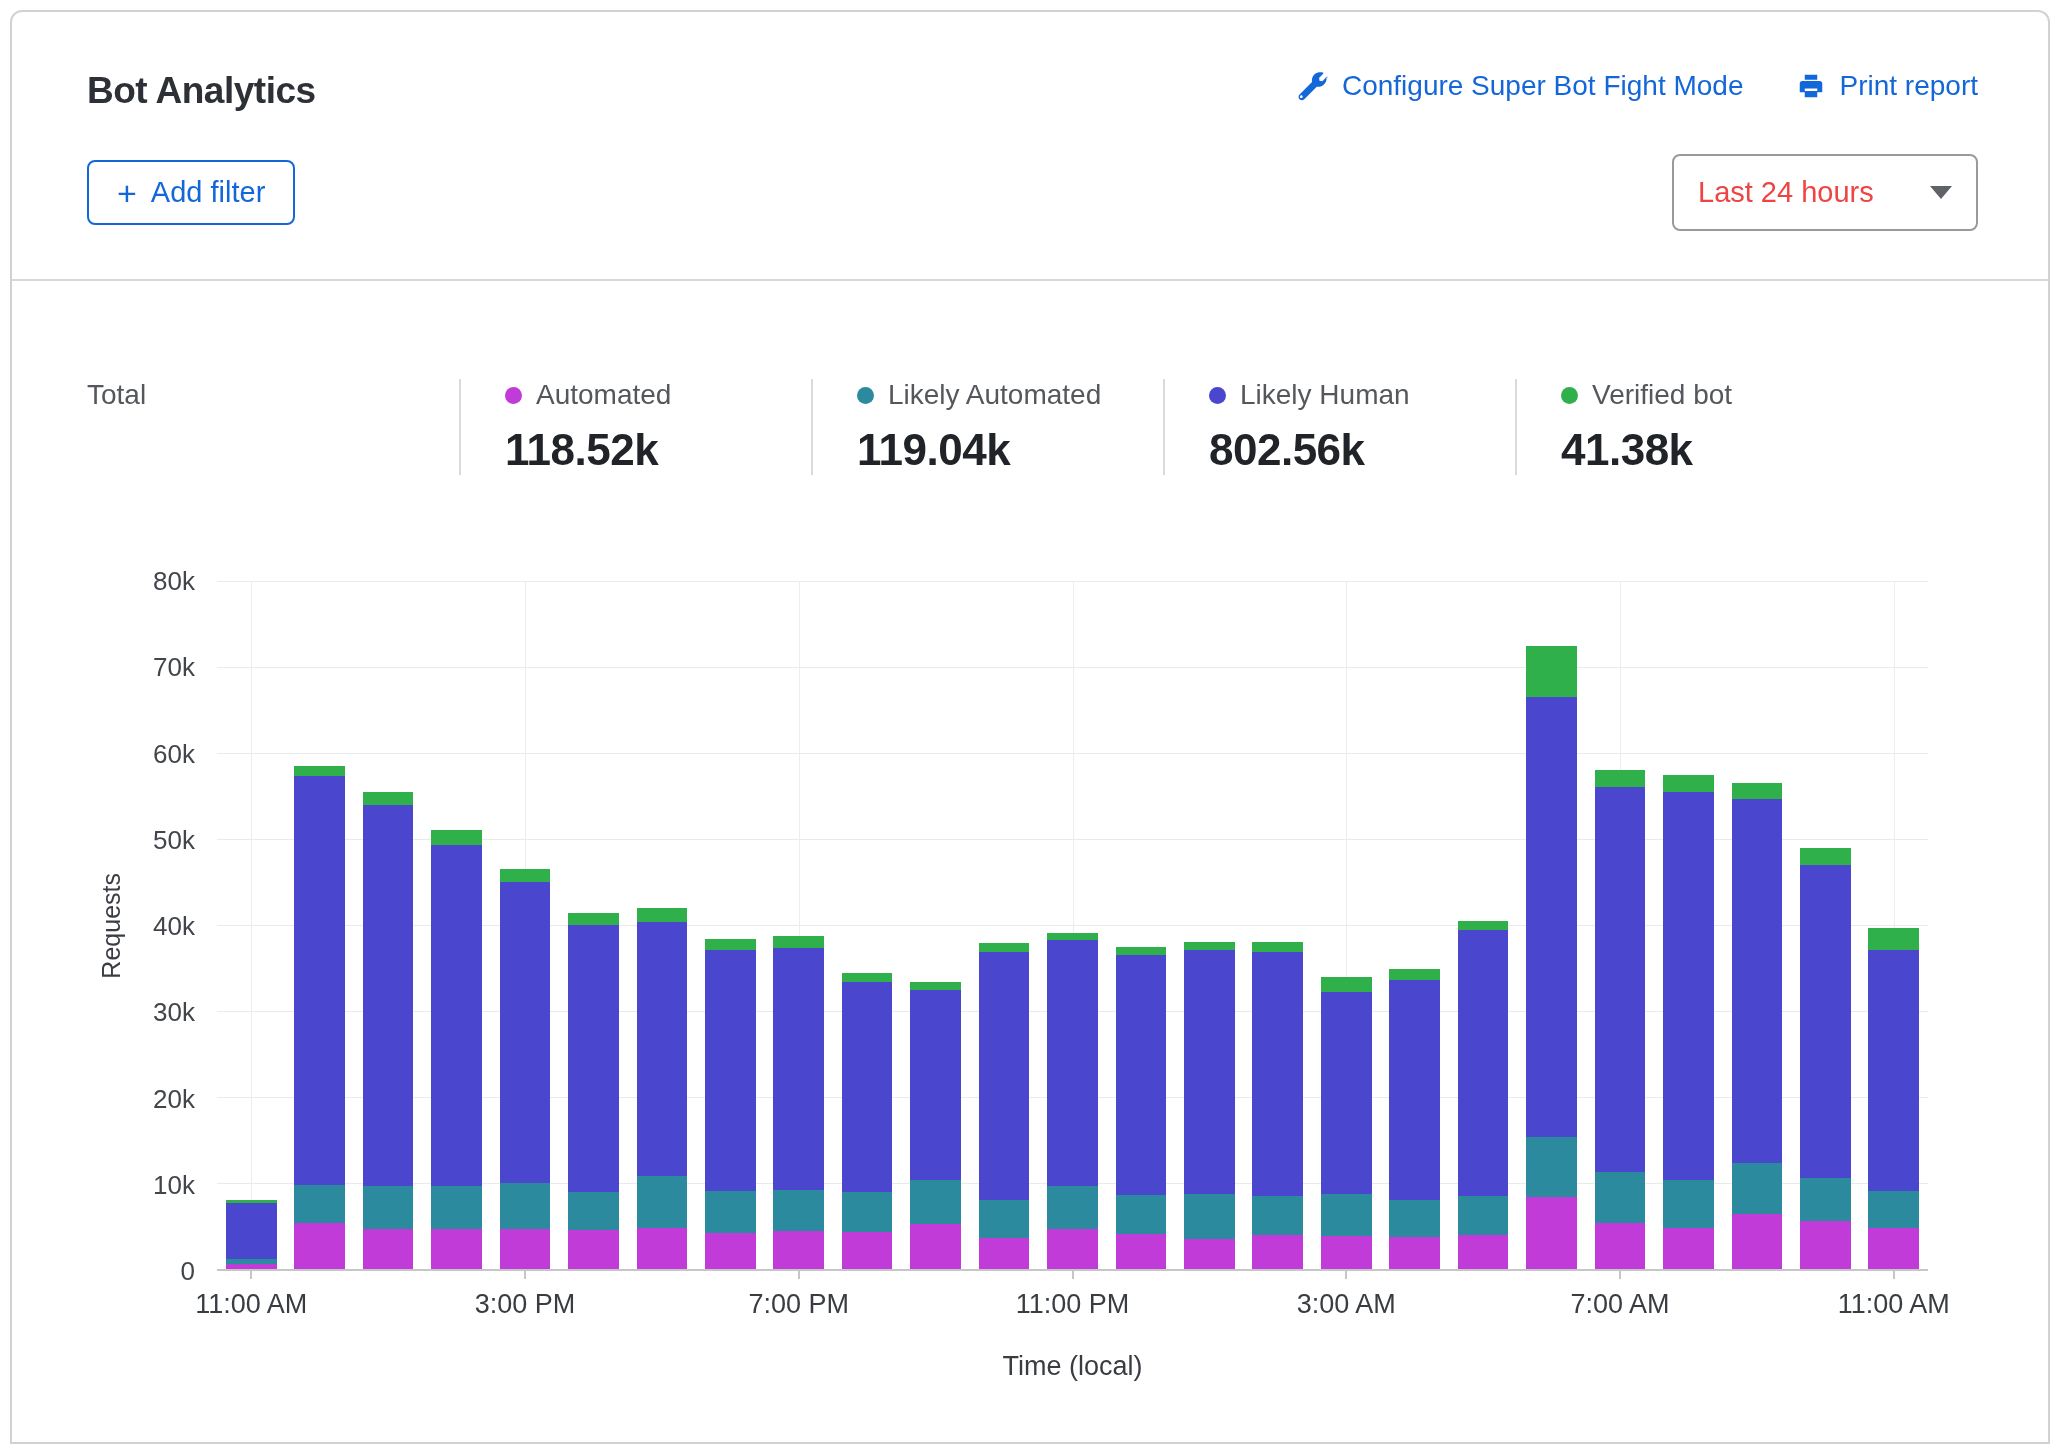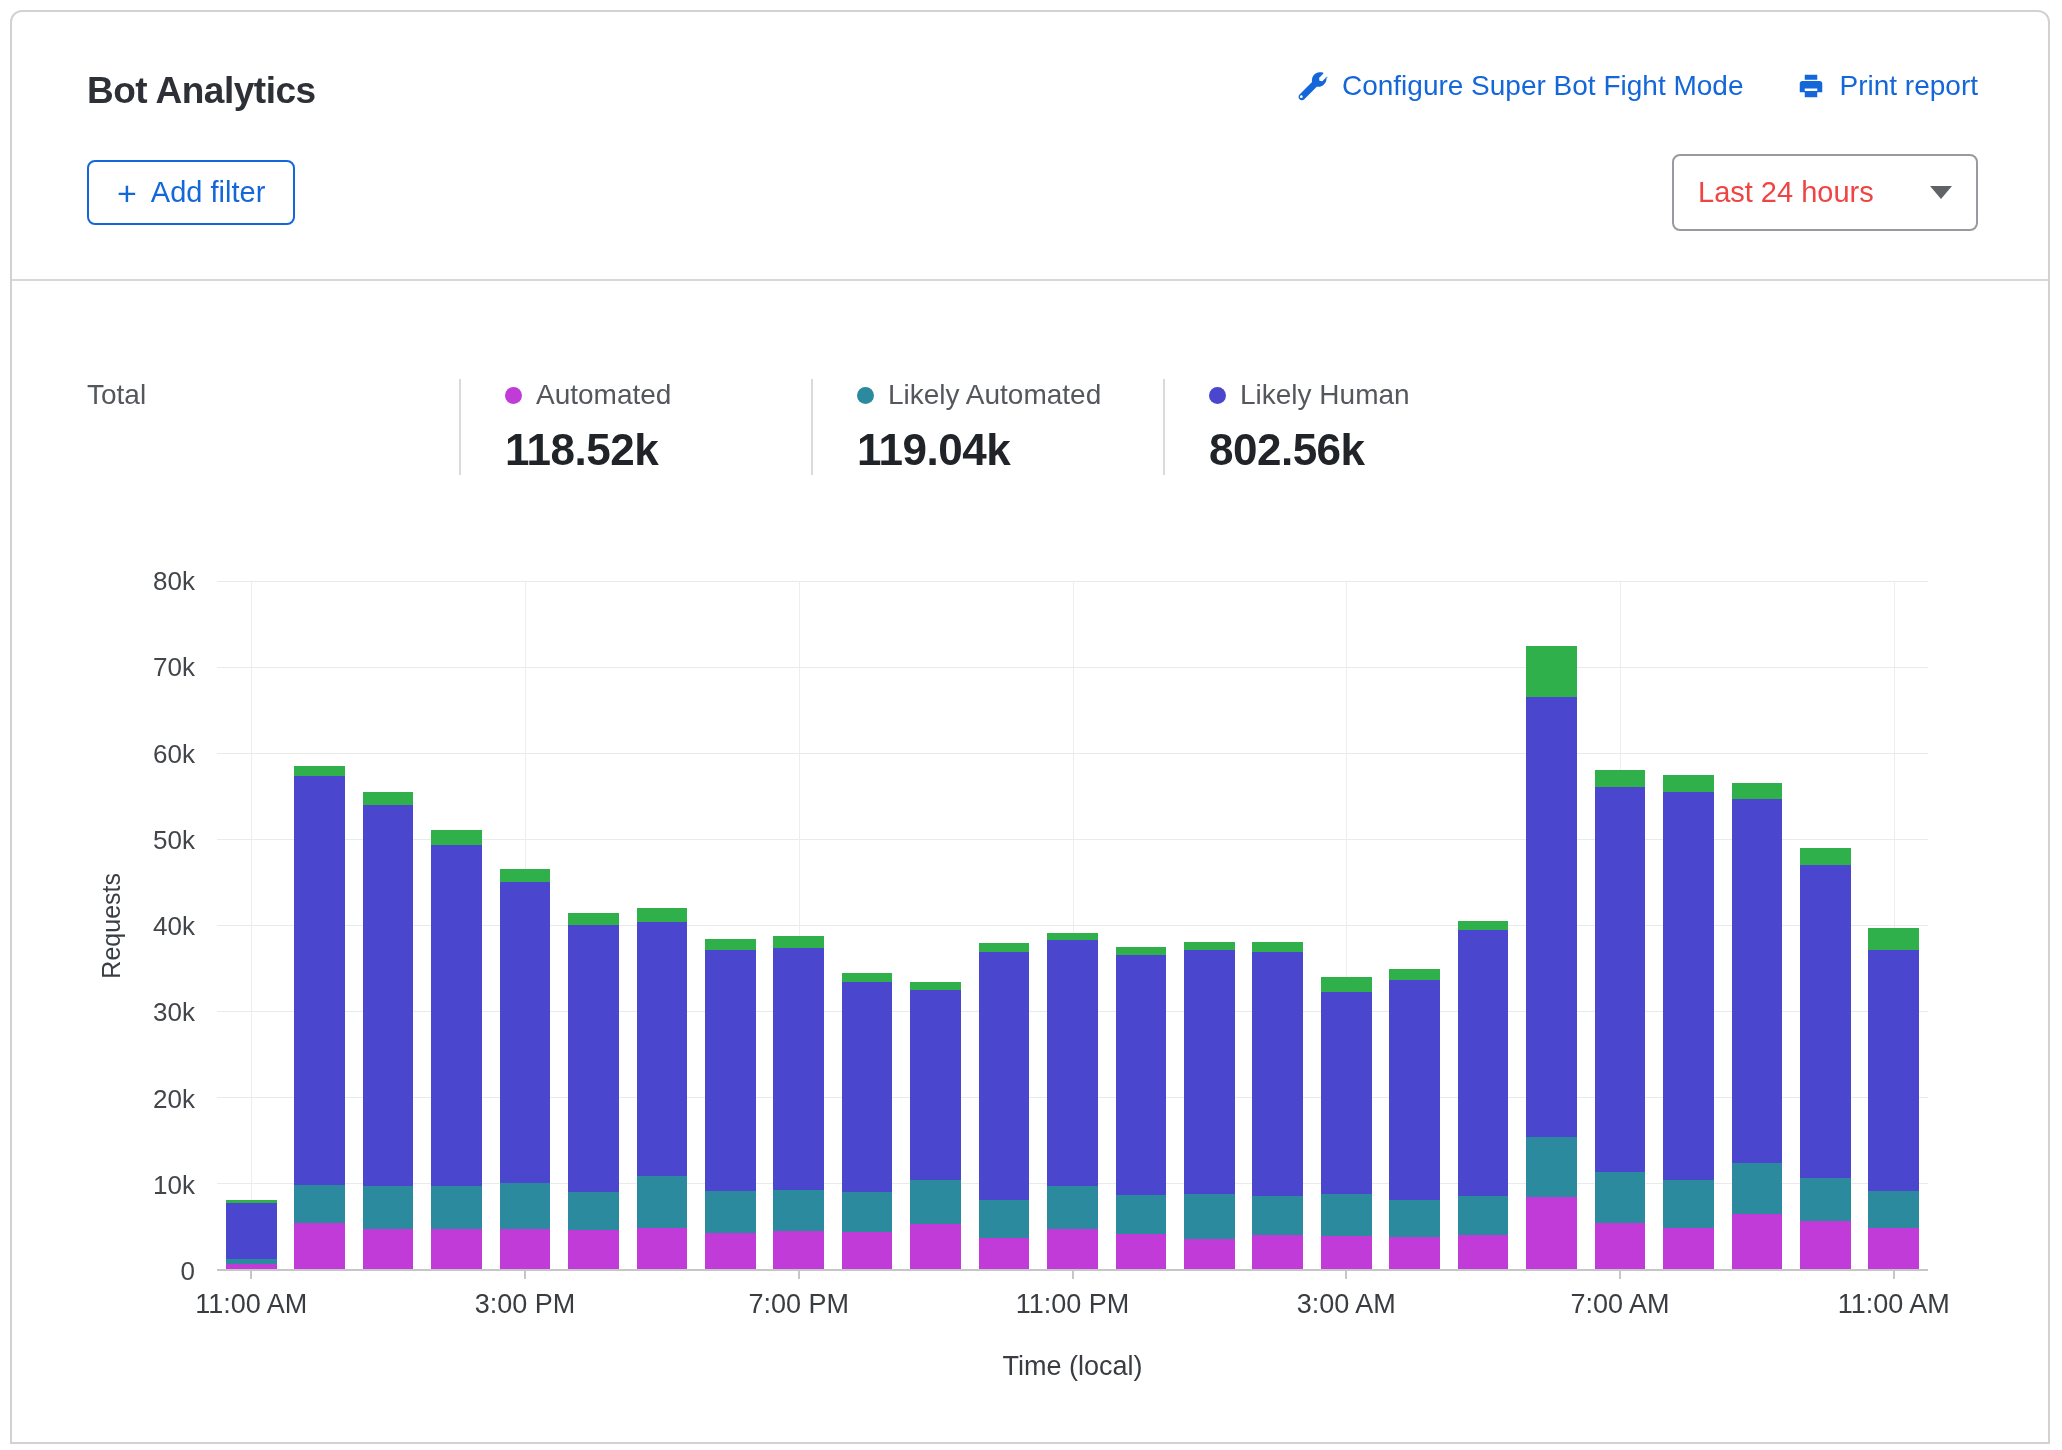--- a/index.html
+++ b/index.html
@@ -130,20 +130,27 @@
         </div>
         <div class="stat-value">119.04k</div>
       </div>
       <div class="stat">
         <div class="stat-label">
           <span class="dot" style="background: rgb(75, 70, 206);"></span>
           <span>Likely Human</span>
         </div>
         <div class="stat-value">802.56k</div>
       </div>
+      <div class="stat">
+        <div class="stat-label">
+          <span class="dot" style="background: rgb(47, 176, 74);"></span>
+          <span>Verified bot</span>
+        </div>
+        <div class="stat-value">41.38k</div>
+      </div>
     </div>
 
     <div class="chart">
       <div class="y-axis-title">
           <span>Requests</span>
         </div>
       <div class="y-labels" id="y-labels">
           <div class="ylab" style="top: 100%;">0</div>
           <div class="ylab" style="top: 87.5%;">10k</div>
           <div class="ylab" style="top: 75%;">20k</div>

